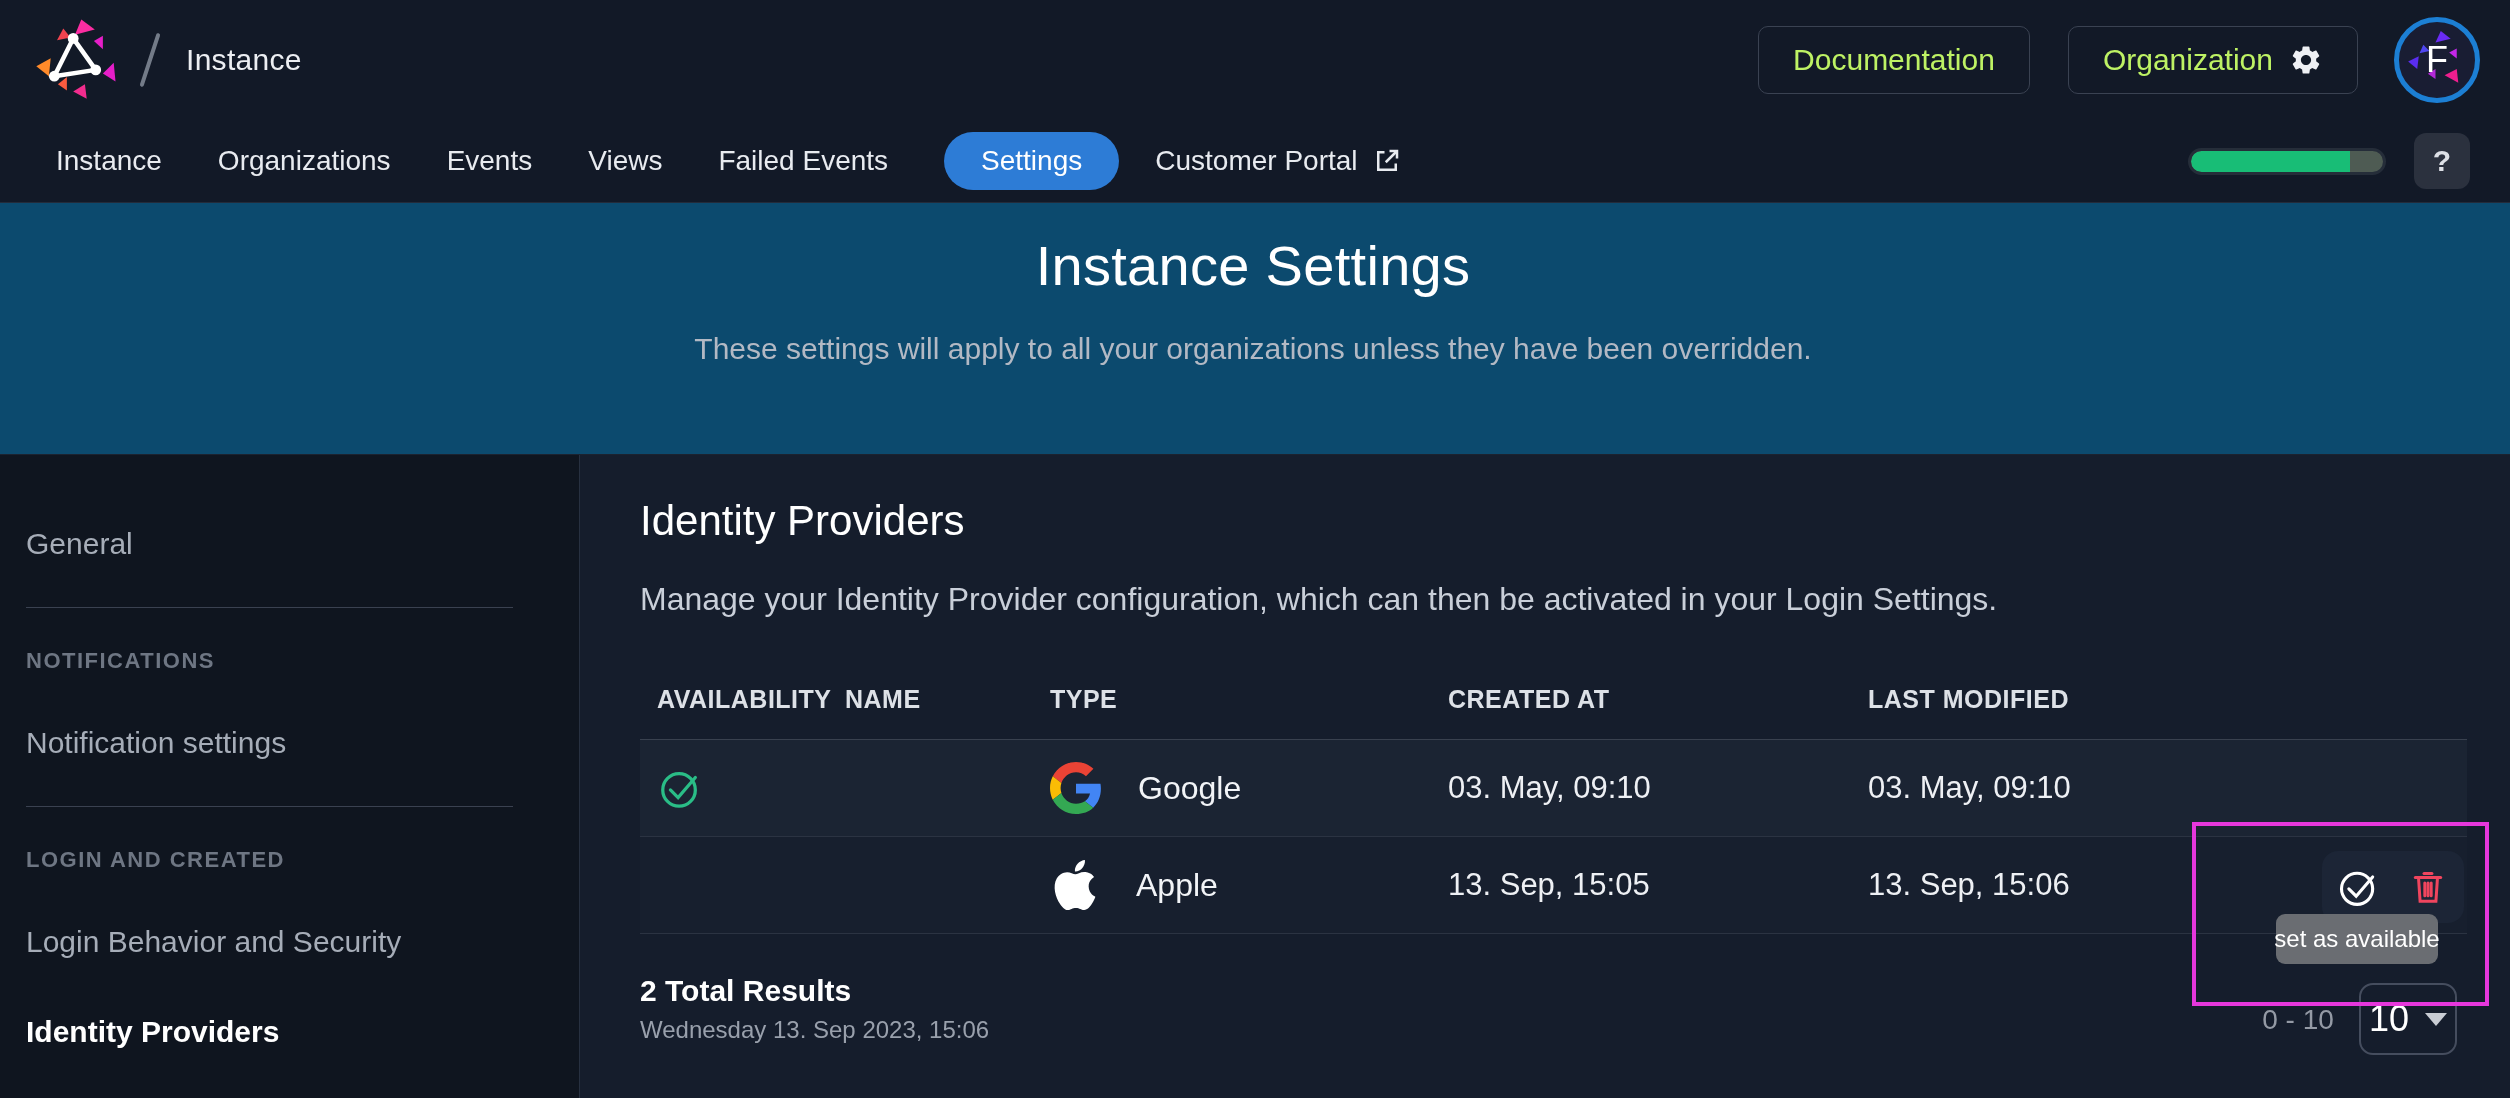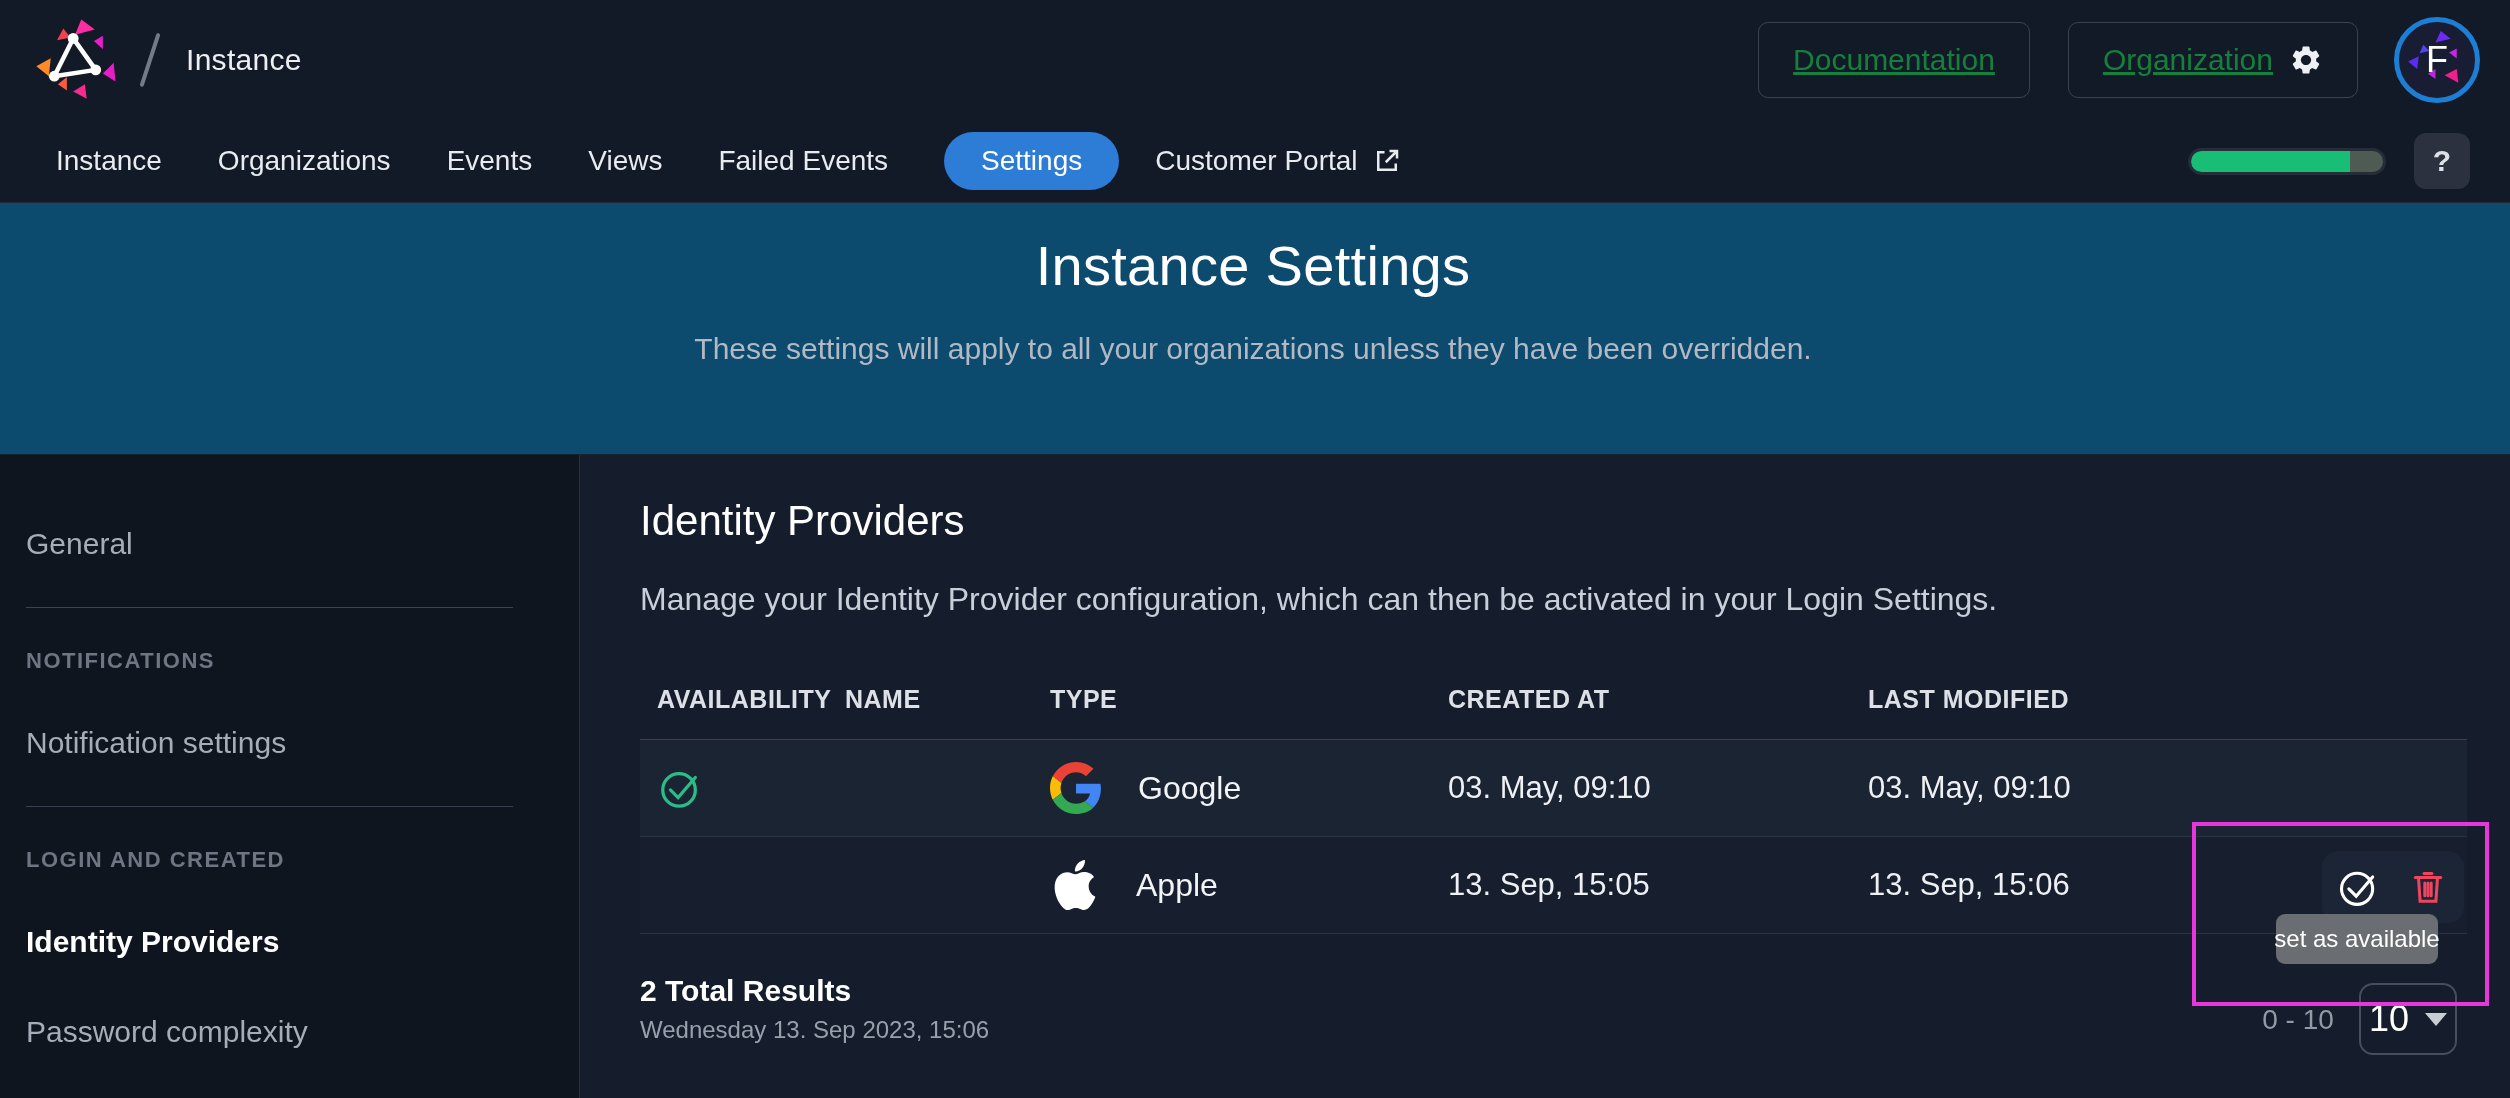--- a/index.html
+++ b/index.html
@@ -18,22 +18,22 @@
   .logo { width:90px; height:92px; flex:0 0 auto; }
   .slash {
     width:4px; height:56px; background:#737b88; transform:rotate(18deg);
     border-radius:2px; margin:0 34px 0 28px;
   }
   .breadcrumb { font-size:30px; color:#eceef2; letter-spacing:.3px; }
   .header-spacer { flex:1; }
   .hbtn {
     display:flex; align-items:center; gap:16px;
     border:1px solid #3a4252; border-radius:10px;
-    padding:0 34px; height:76px; font-size:30px; color:#15803d;
-    background:transparent; cursor:pointer; margin-left:38px;text-decoration:underline;
+    padding:0 34px; height:68px; font-size:30px; color:#bef264;
+    background:transparent; cursor:pointer; margin-left:38px;
   }
   .avatar {
     width:86px; height:86px; border-radius:50%;
     border:5px solid #1c7fd4; background:#191d33;
     margin-left:36px; position:relative; flex:0 0 auto;
   }
   .avatar svg { position:absolute; inset:0; }
   .avatar .initial {
     position:absolute; inset:0; display:flex; align-items:center; justify-content:center;
     font-size:36px; font-weight:300; color:#fff;
@@ -223,20 +223,21 @@
 </div>
 
 <div class="columns">
   <div class="sidebar">
     <div class="side-item">General</div>
     <div class="side-div"></div>
     <div class="side-section">NOTIFICATIONS</div>
     <div class="side-item">Notification settings</div>
     <div class="side-div"></div>
     <div class="side-section">LOGIN AND CREATED</div>
+    <div class="side-item">Login Behavior and Security</div>
     <div class="side-item active">Identity Providers</div>
     <div class="side-item">Password complexity</div>
   </div>
 
   <div class="main">
     <h2>Identity Providers</h2>
     <div class="desc">Manage your Identity Provider configuration, which can then be activated in your Login Settings.</div>
 
     <div class="table">
       <div class="trow thead">

